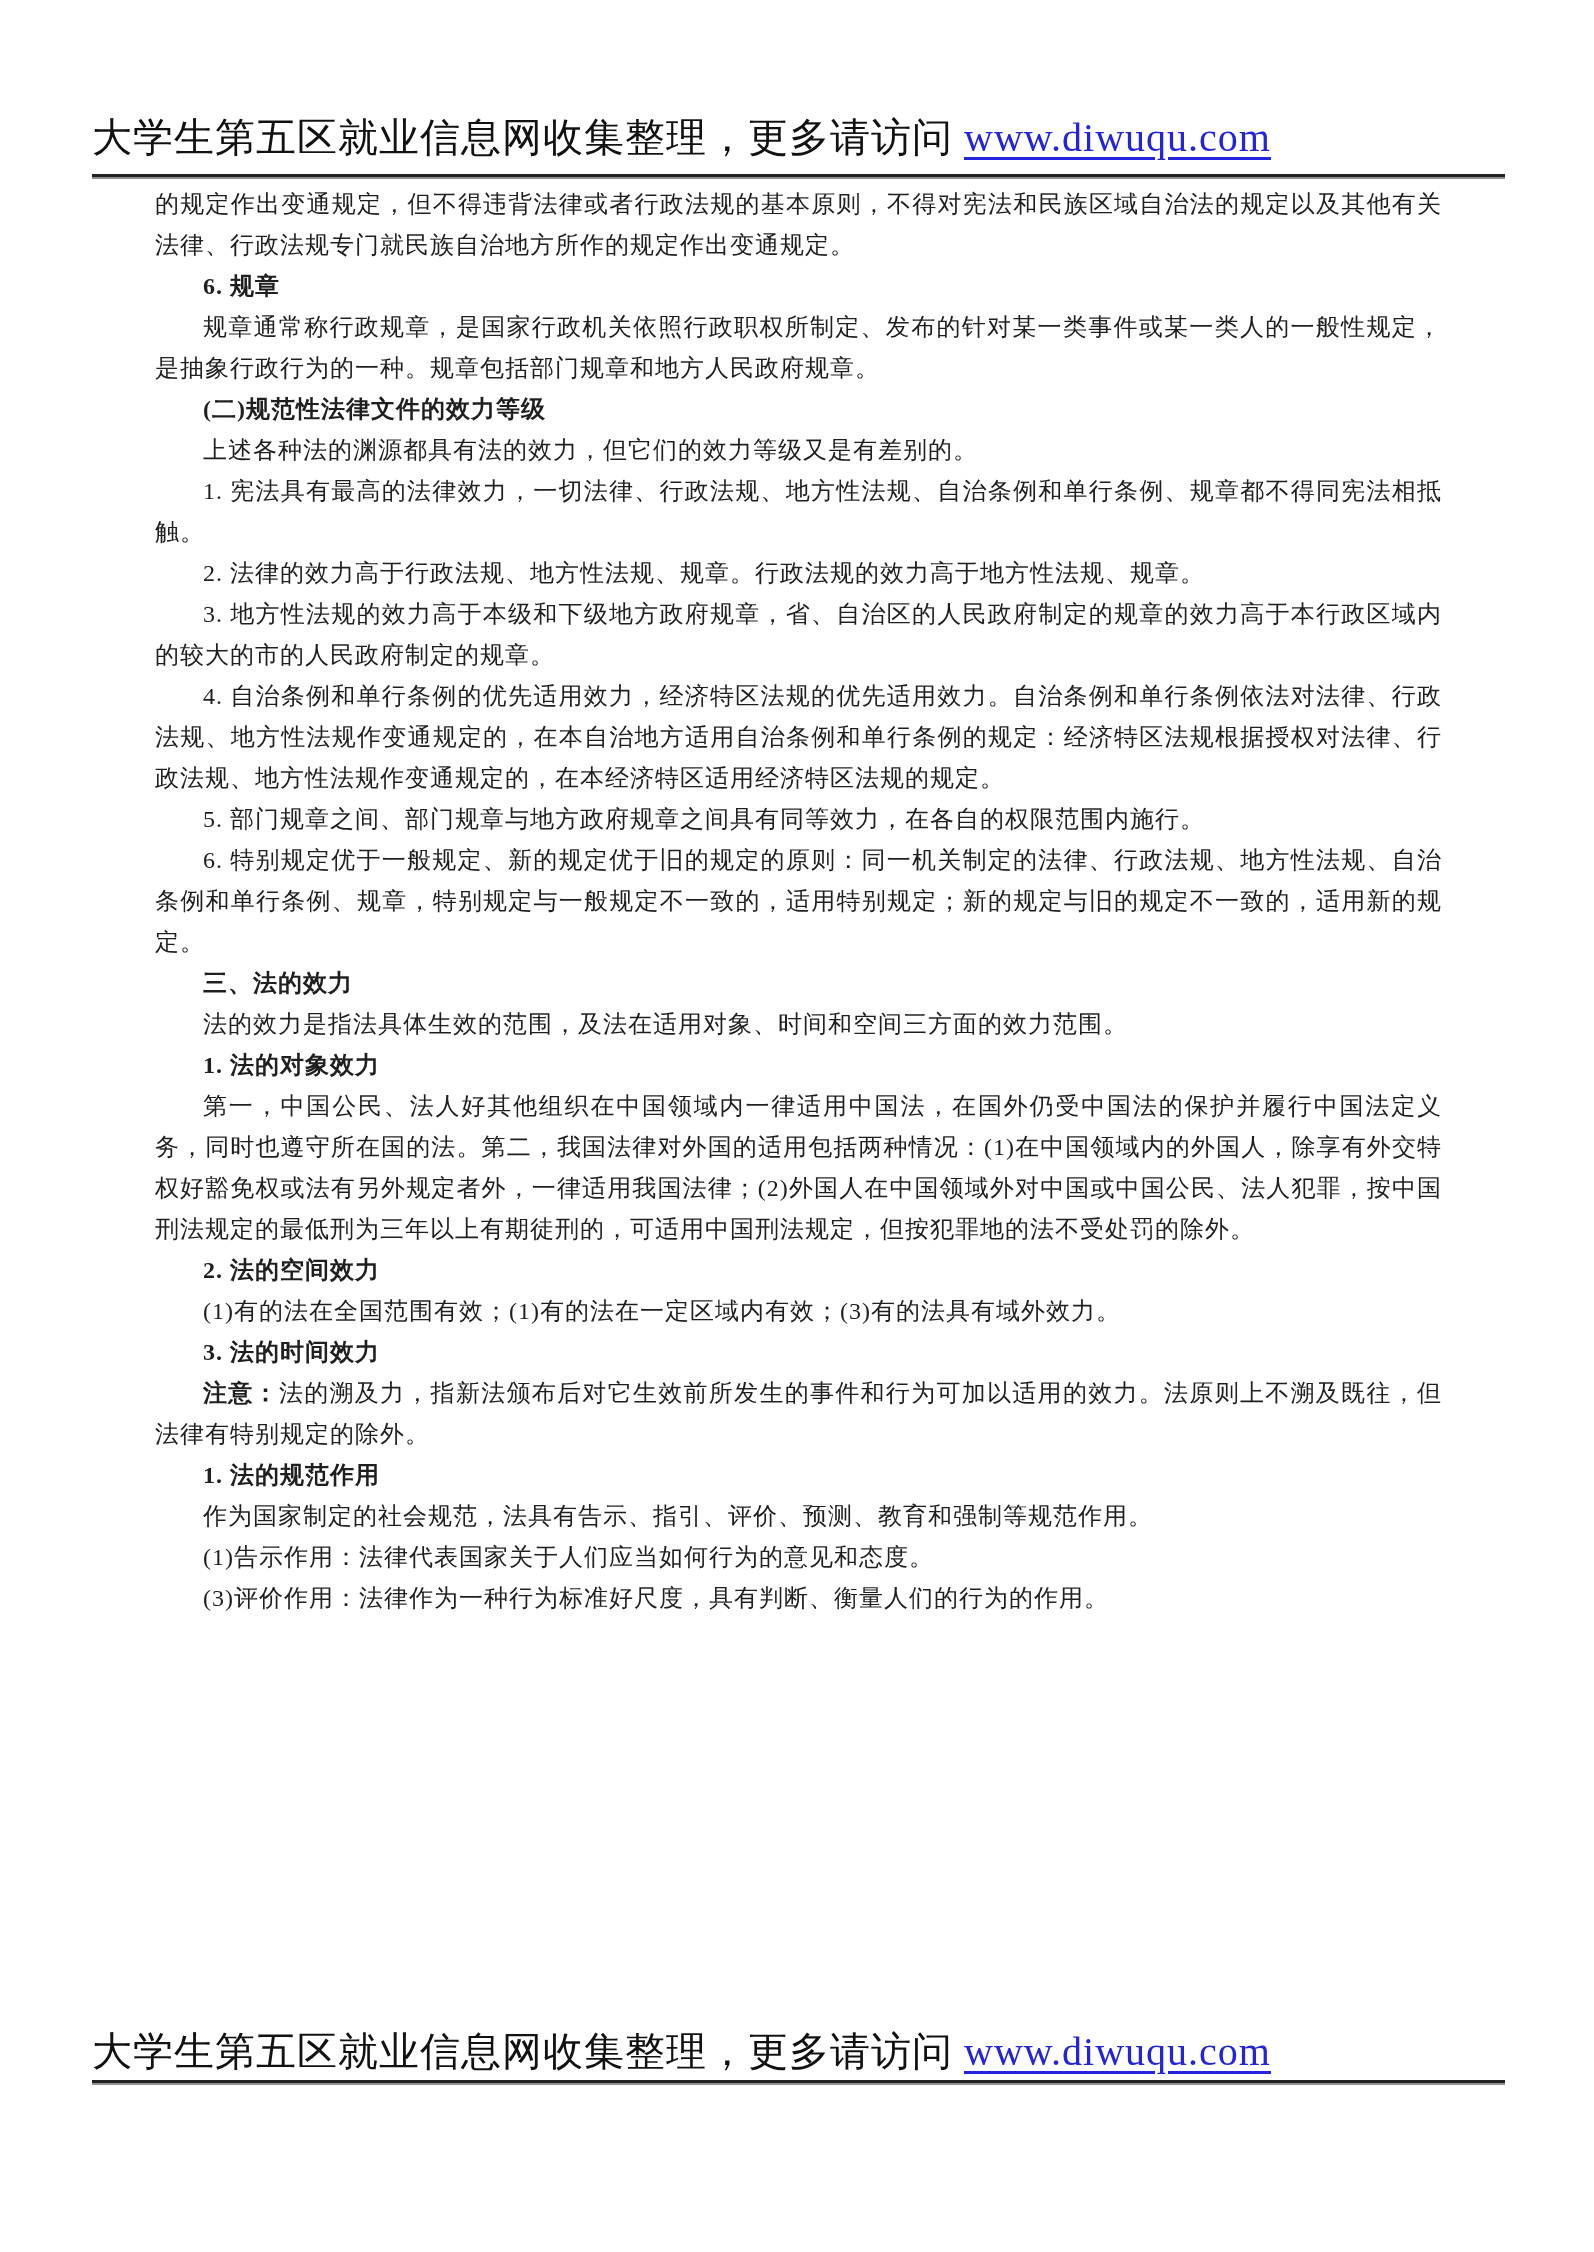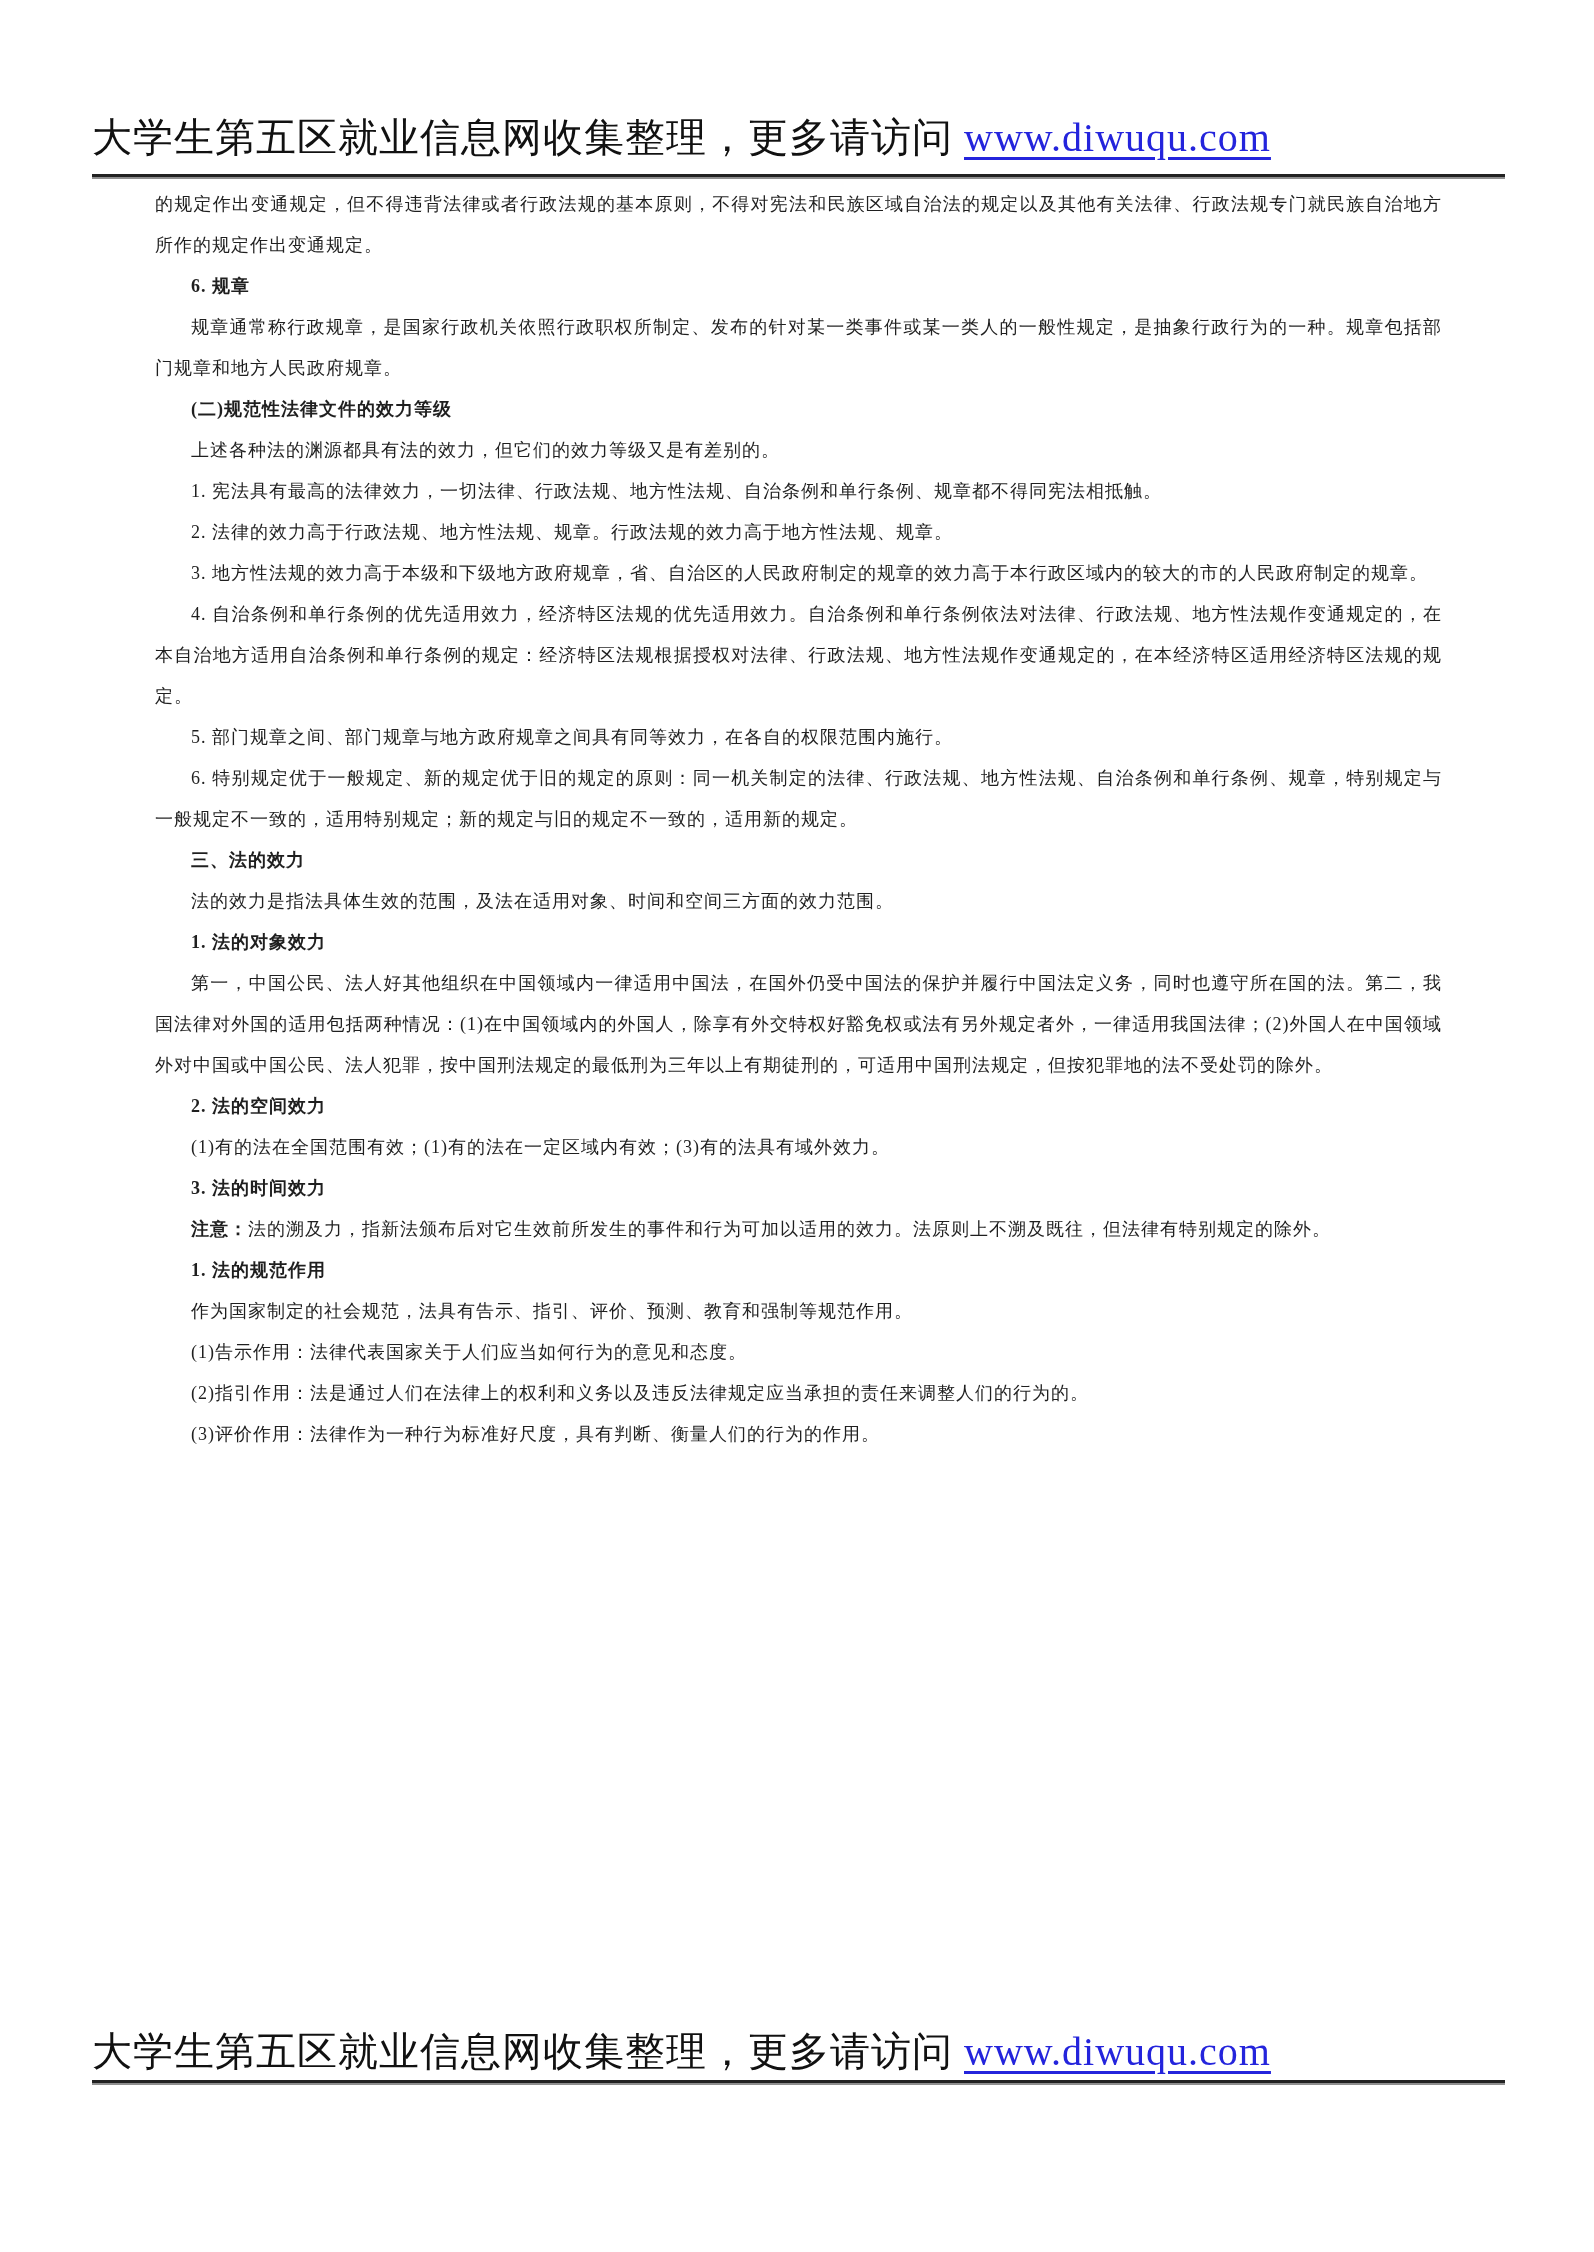--- a/index.html
+++ b/index.html
@@ -38,21 +38,21 @@
     height: 5px;
     background: linear-gradient(to bottom, #222222 0 55%, #8f8f8f 55% 100%);
   }
   .rule-header { top: 174px; }
   .rule-footer { top: 2080px; }
   .doc-body {
     position: absolute;
     left: 155px;
     top: 184px;
     width: 1287px;
-    font-size: 18px;
+    font-size: 24px;
     line-height: 41px;
     letter-spacing: 1px;
     text-align: justify;
     color: #1f1f1f;
   }
   .doc-body p { margin: 0; padding: 0; text-indent: 2em; }
   .doc-body p.noindent { text-indent: 0; }
   .doc-body p.heading { font-weight: bold; }
   .doc-body b { font-weight: bold; }
 </style>
@@ -78,18 +78,17 @@
     <p class="para">法的效力是指法具体生效的范围，及法在适用对象、时间和空间三方面的效力范围。</p>
     <p class="heading">1. 法的对象效力</p>
     <p class="para">第一，中国公民、法人好其他组织在中国领域内一律适用中国法，在国外仍受中国法的保护并履行中国法定义务，同时也遵守所在国的法。第二，我国法律对外国的适用包括两种情况：(1)在中国领域内的外国人，除享有外交特权好豁免权或法有另外规定者外，一律适用我国法律；(2)外国人在中国领域外对中国或中国公民、法人犯罪，按中国刑法规定的最低刑为三年以上有期徒刑的，可适用中国刑法规定，但按犯罪地的法不受处罚的除外。</p>
     <p class="heading">2. 法的空间效力</p>
     <p class="para">(1)有的法在全国范围有效；(1)有的法在一定区域内有效；(3)有的法具有域外效力。</p>
     <p class="heading">3. 法的时间效力</p>
     <p class="para"><b>注意：</b>法的溯及力，指新法颁布后对它生效前所发生的事件和行为可加以适用的效力。法原则上不溯及既往，但法律有特别规定的除外。</p>
     <p class="heading">1. 法的规范作用</p>
     <p class="para">作为国家制定的社会规范，法具有告示、指引、评价、预测、教育和强制等规范作用。</p>
     <p class="para">(1)告示作用：法律代表国家关于人们应当如何行为的意见和态度。</p>
-    <p class="para">(2)指引作用：法是通过人们在法律上的权利和义务以及违反法律规定应当承担的责任来调整人们的行为的。</p>
     <p class="para">(3)评价作用：法律作为一种行为标准好尺度，具有判断、衡量人们的行为的作用。</p>
   </div>
 
 <div class="banner banner-footer"><span>大学生第五区就业信息网收集整理，更多请访问 </span><a class="site-link">www.diwuqu.com</a></div>
 <div class="rule rule-footer"></div>
 
 </body></html>

